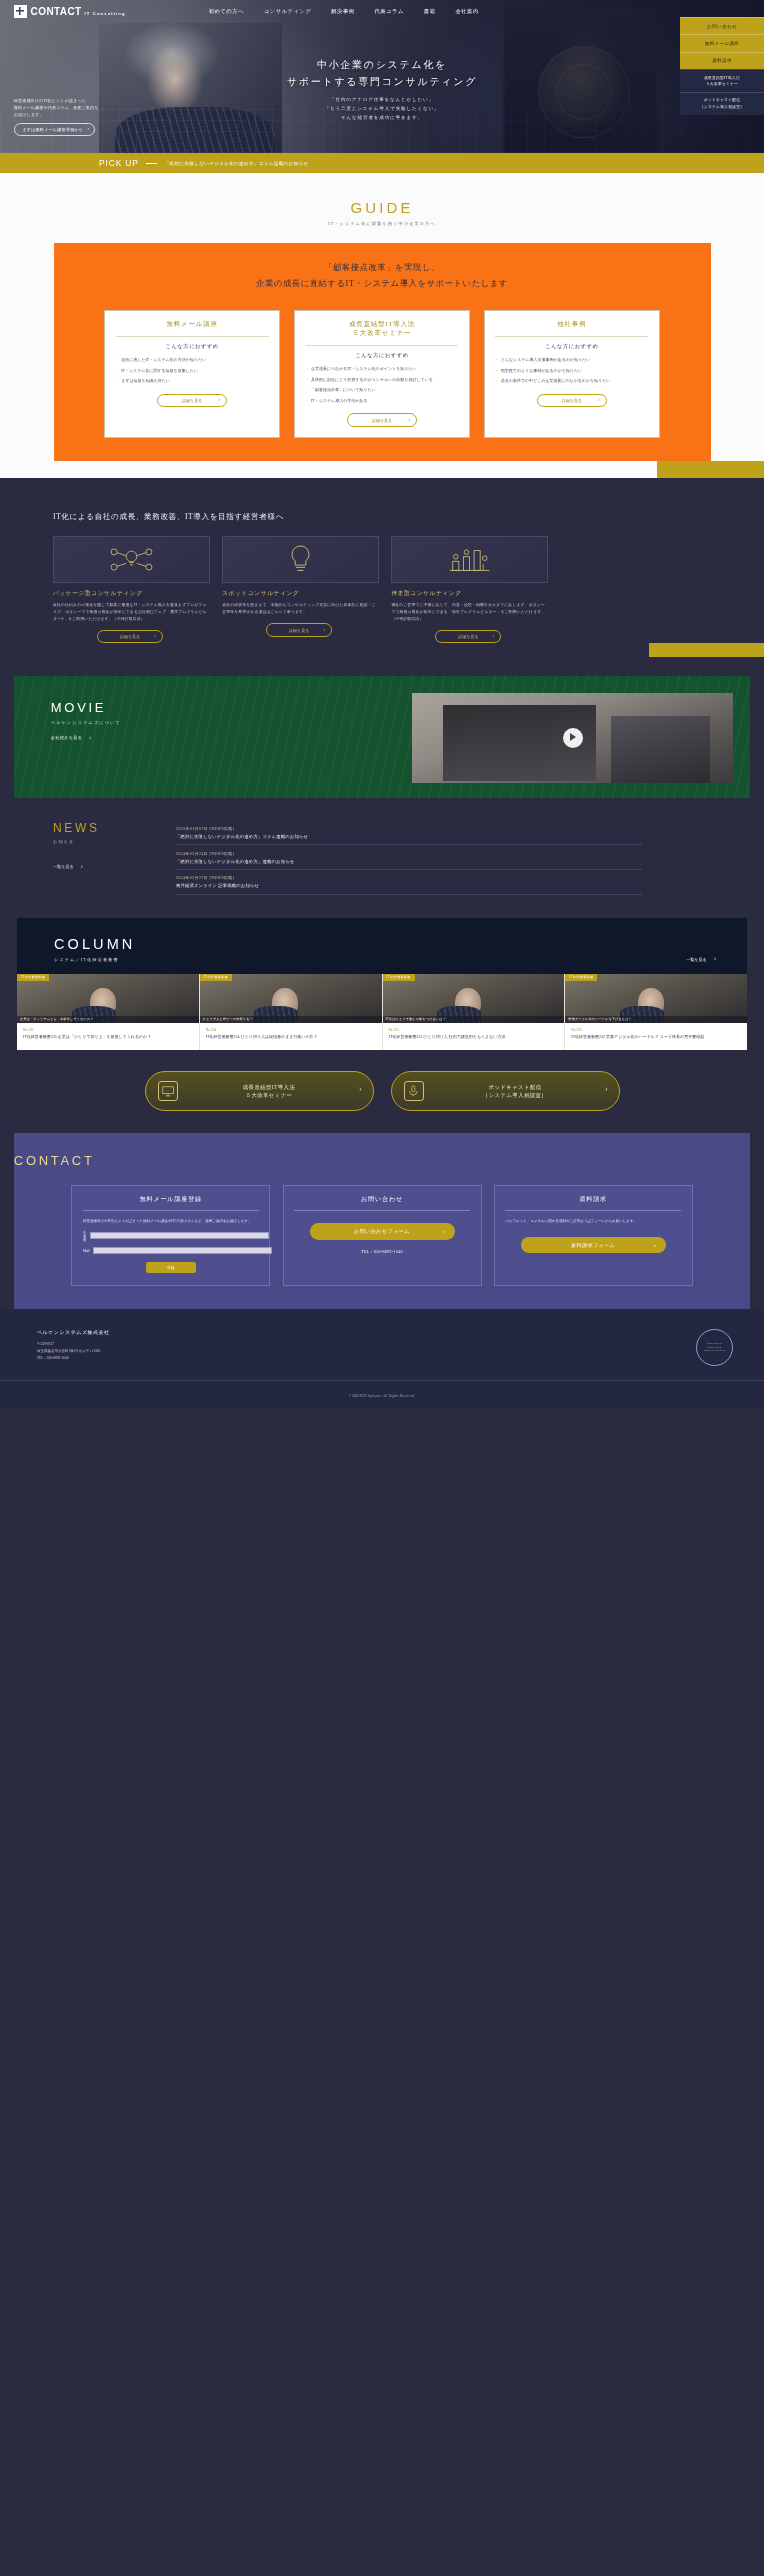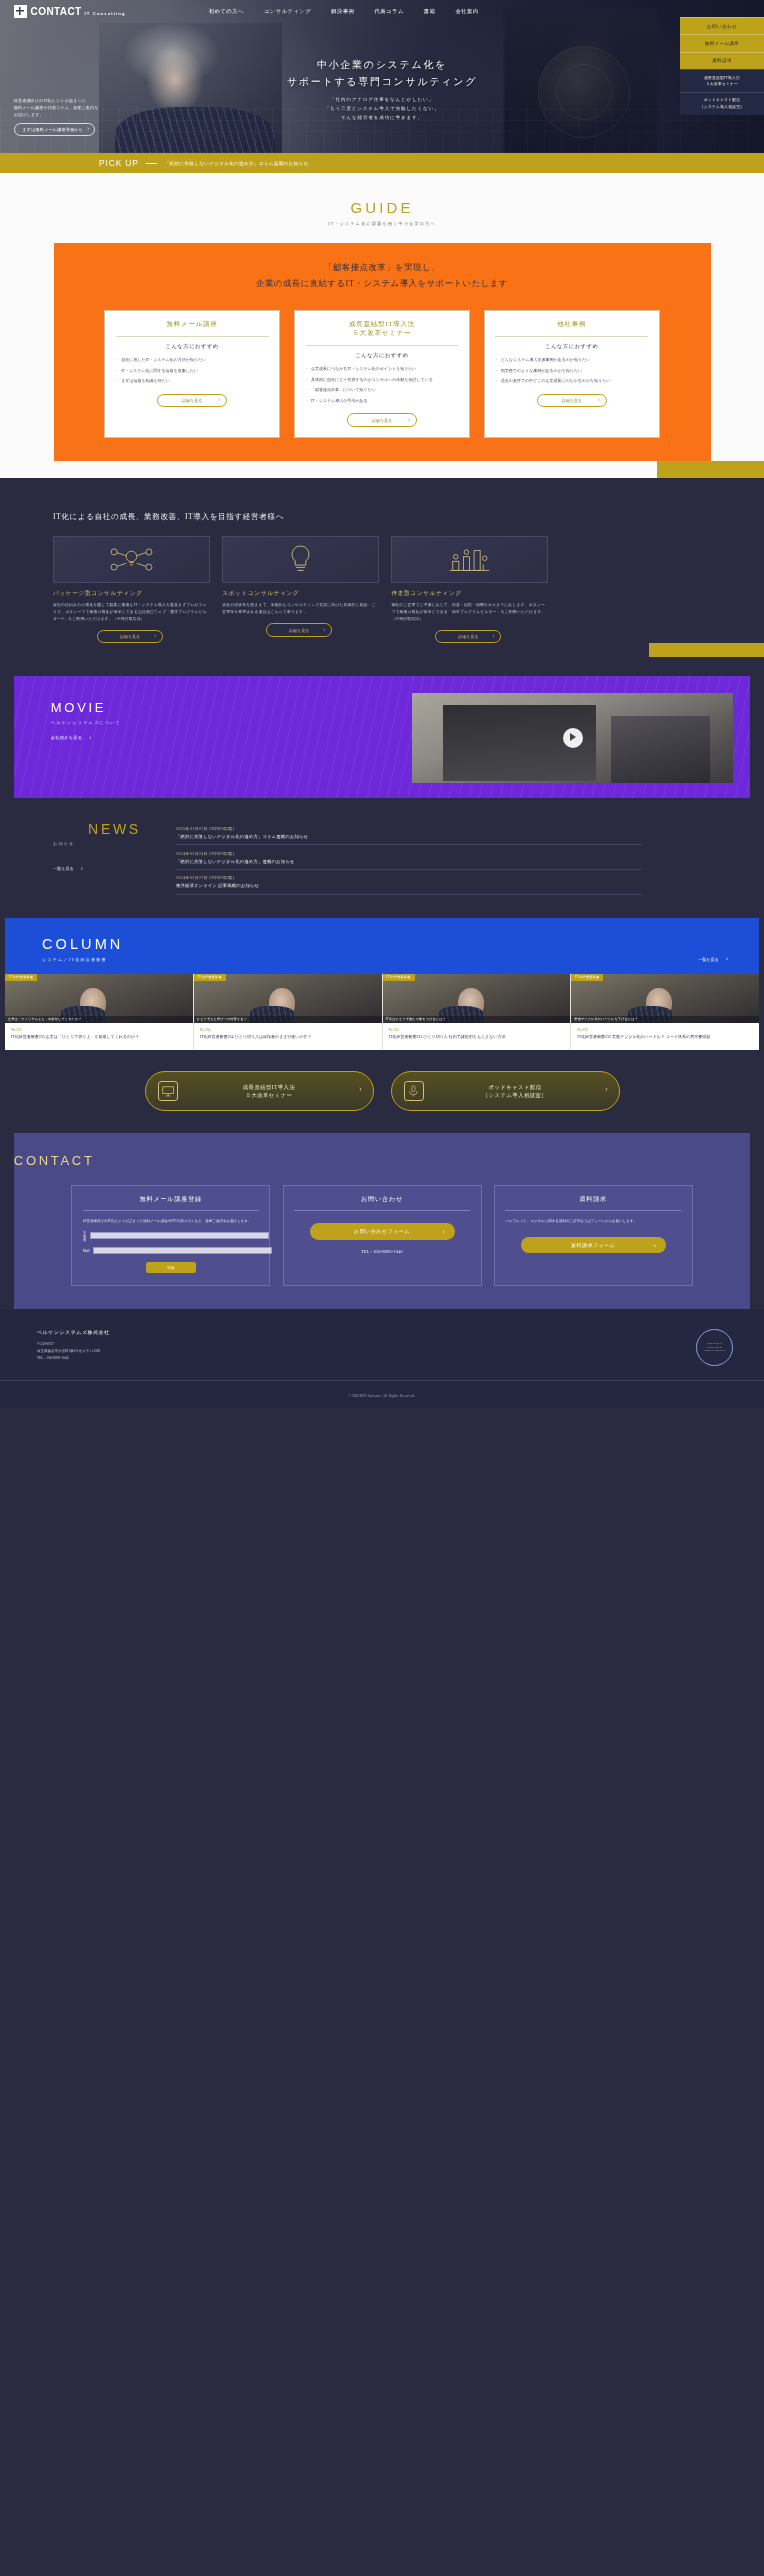--- a/index.html
+++ b/index.html
@@ -117,21 +117,21 @@
     display:flex; align-items:center; justify-content:center; }
   .ccard-img svg { opacity:.95; }
   .ccard-t { color:#d8c87a; font-size:5.7px; letter-spacing:0.6px; margin:6.9px 0 4.6px; }
   .ccard-p { color:#cfcdd8; font-size:3.8px; line-height:1.8; letter-spacing:0.2px; }
   .ccard-btn { display:block; width:66px; margin:7.6px 0 0 44px; border:0.8px solid #bfa21c; color:#d6c377;
     font-size:4px; text-align:center; padding:3.1px 0; border-radius:6.9px; position:relative; }
   .ccard-btn::after{content:"›";position:absolute;right:6.1px;top:1.1px;font-size:5.3px;}
   .consult-tail { height:13.8px; background:#bfa21c; width:115px; margin-left:auto; }
 
   
-  .movie { background:#6d28d9; height:122px; position:relative; overflow:hidden; margin:0 13.8px; }
+  .movie { background:#14532d; height:122px; position:relative; overflow:hidden; margin:0 13.8px; }
   .movie-wave { position:absolute; inset:0;
     background:repeating-linear-gradient(102deg, rgba(255,255,255,.045) 0 1.5px, rgba(0,0,0,0) 1.5px 10px);}
   .movie-head { position:absolute; left:37px; top:24.5px; }
   .movie-head .sec-title { color:#fff; text-align:left; font-size:13px; letter-spacing:2.7px; }
   .movie-head .sec-sub { color:#e2e1e6; text-align:left; }
   .movie-btn { display:inline-block; margin-top:10.7px; color:#fff; font-size:4.1px; border-bottom:0; letter-spacing:0.4px; position:relative; padding-right:9.2px;}
   .movie-btn::after{content:"›";position:absolute;right:0;top:-1.5px;font-size:6.1px;}
   .movie-thumb { position:absolute; right:17px; top:17px; width:321px; height:90px;
     background:linear-gradient(160deg,#a9a59c 0%,#8e8b86 35%,#5d5a58 70%,#3b3a3c 100%); overflow:hidden;}
   .movie-thumb .bld { position:absolute; left:31px; top:12.2px; width:153px; height:76px;
@@ -139,31 +139,31 @@
   .movie-thumb .bld2 { position:absolute; right:23px; top:23px; width:99px; height:67px;
     background:linear-gradient(165deg,#55525a,#2c2b31);}
   .movie-play { position:absolute; left:50%; top:50%; transform:translate(-50%,-50%);
     width:20px; height:20px; border-radius:50%; background:rgba(255,255,255,.92);}
   .movie-play::after{content:"";position:absolute;left:7.6px;top:5.3px;border-left:6.9px solid #444;
     border-top:4.6px solid transparent;border-bottom:4.6px solid transparent;}
 
   
   .news { background:#2a2a40; padding:23px 0 23px; display:flex; }
   .news-left { width:176px; padding-left:53px; }
-  .news-left .sec-title { text-align:center; font-size:14px; letter-spacing:2.7px; }
+  .news-left .sec-title { text-align:left; font-size:12px; letter-spacing:2.7px; }
   .news-left .sec-sub { text-align:left; color:#bdbbc8; }
   .news-all { display:inline-block; margin-top:20px; color:#e6e4ec; font-size:4.1px; position:relative; padding-right:9.2px;}
   .news-all::after{content:"›";position:absolute;right:0;top:-1.5px;font-size:6.1px;}
   .news-list { flex:1; padding-right:122px; }
   .news-item { border-bottom:0.8px solid #454360; padding:5.3px 0 5.3px; }
   .news-date { color:#cfc9a8; font-size:3.8px; letter-spacing:0.5px; }
   .news-title { color:#f0eff4; font-size:4.3px; margin-top:3.1px; letter-spacing:0.2px; }
 
   
-  .column { background:#1d4ed8; padding:18.3px 0 0; position:relative; margin:0 5px; }
+  .column { background:#0f172a; padding:18.3px 0 0; position:relative; margin:0 17px; }
   .col-head { display:flex; align-items:flex-end; padding:0 31px 0 37px; }
   .col-head .sec-title { color:#fff; text-align:left; font-size:14.5px; letter-spacing:3.1px; }
   .col-head .sec-sub { color:#fff; text-align:left; opacity:.92; }
   .col-all { margin-left:auto; color:#fff; font-size:4.1px; position:relative; padding-right:9.2px; }
   .col-all::after{content:"›";position:absolute;right:0;top:-1.5px;font-size:6.1px;}
   .col-cards { display:flex; gap:0; margin-top:12.2px; }
   .col-card { flex:1; background:#fff; border-right:0.8px solid #e3e1d8; }
   .col-card:last-child{border-right:none;}
   .col-thumb { height:49px; position:relative;
     background:linear-gradient(160deg,#7a7668 0%,#55514a 45%,#2e2c30 100%); overflow:hidden;}

